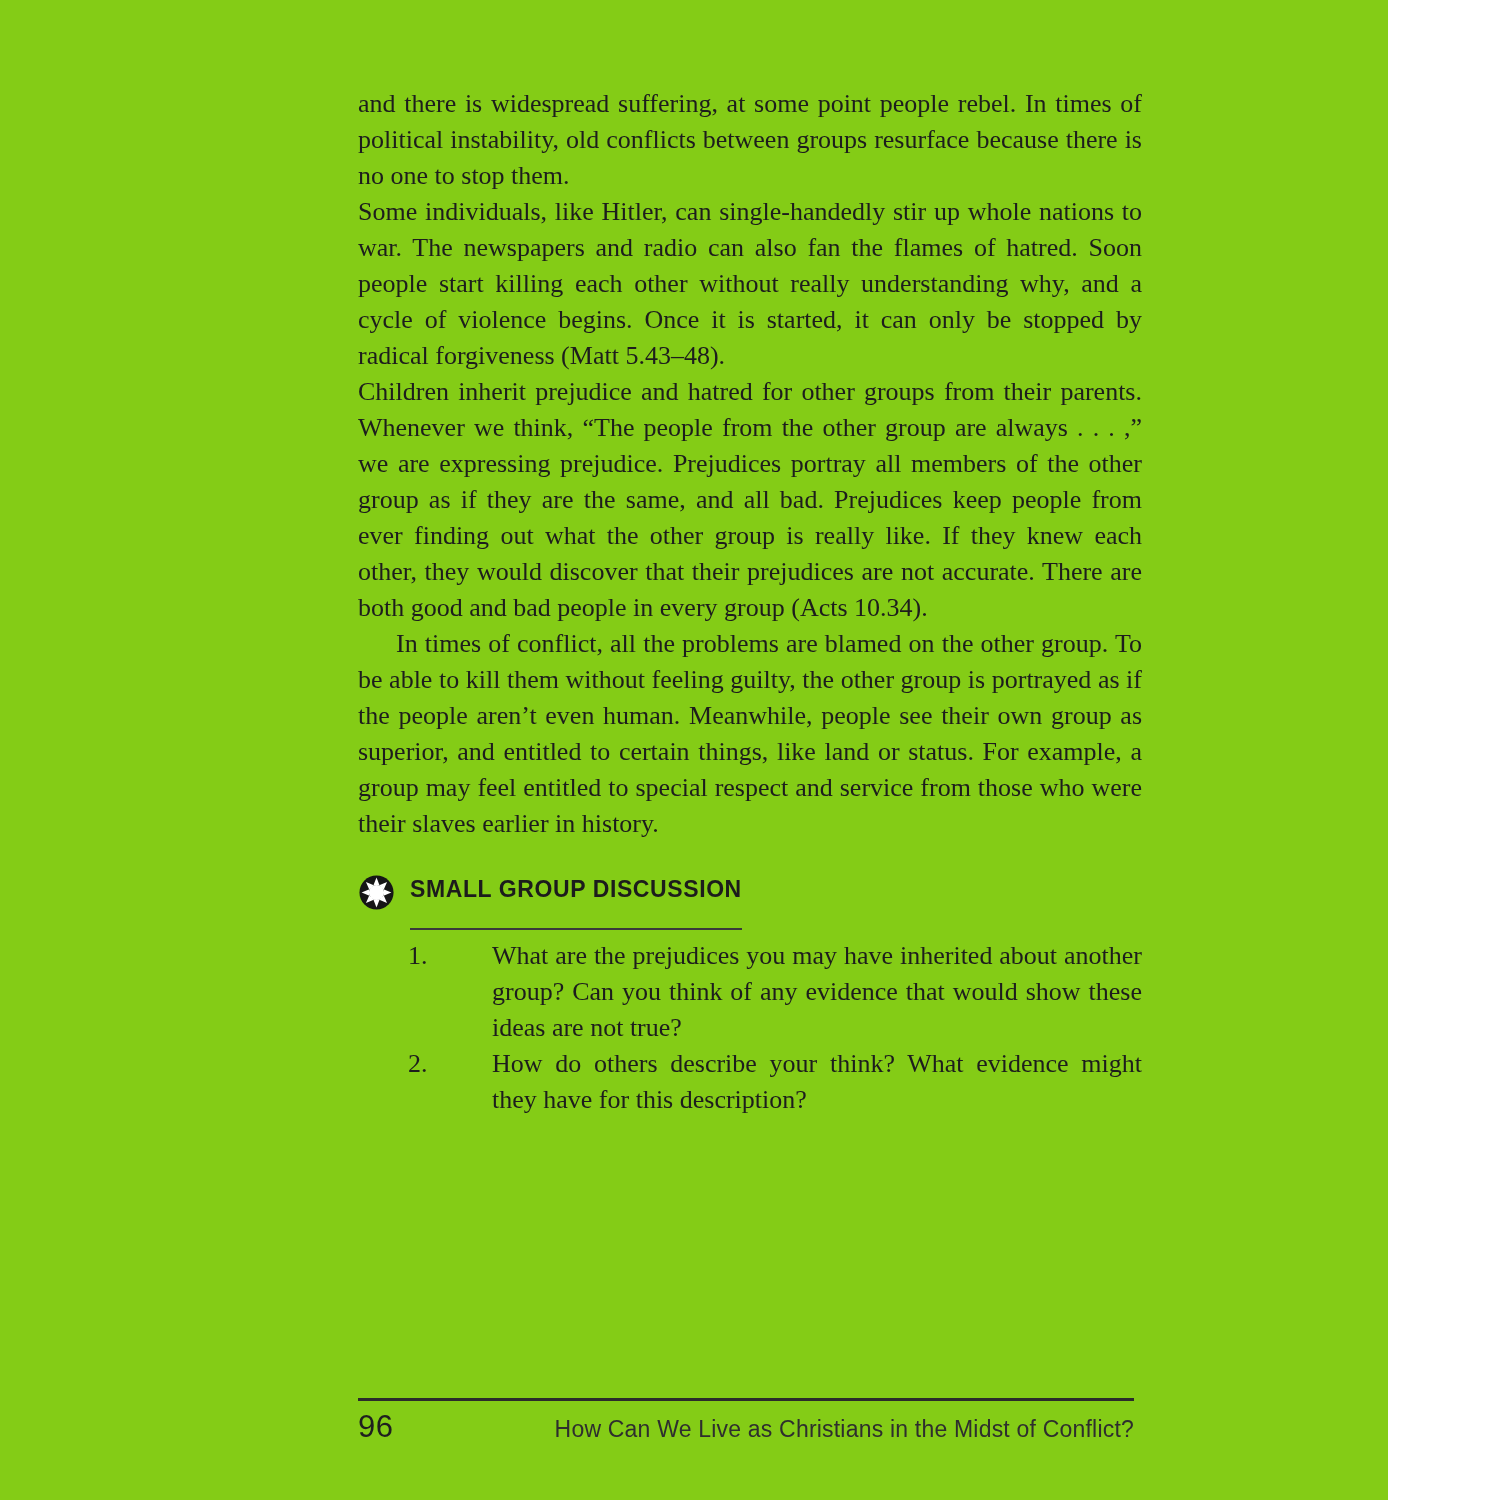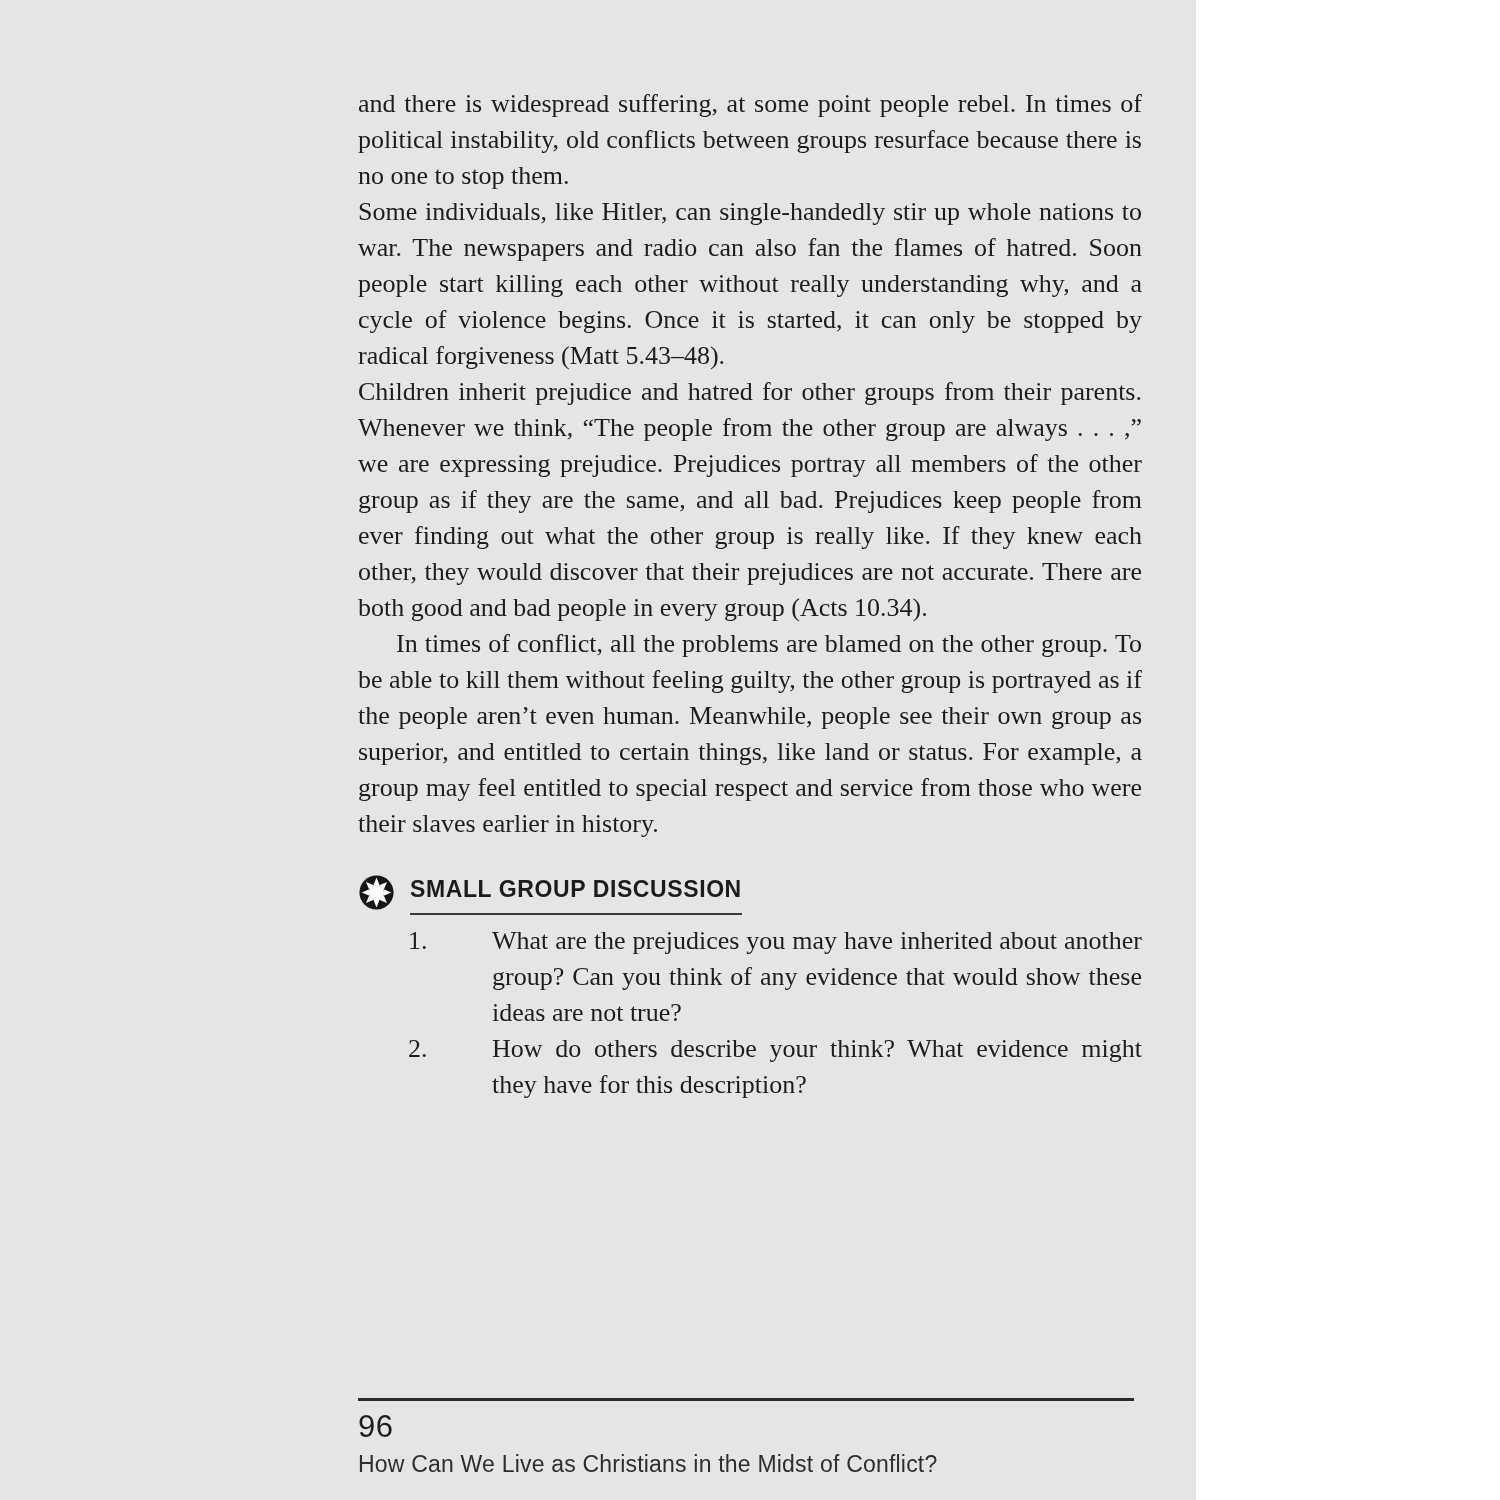--- a/index.html
+++ b/index.html
@@ -11,23 +11,23 @@
     width: 1500px;
     height: 1500px;
     position: relative;
     overflow: hidden;
     font-family: "Liberation Serif", serif;
     color: #1d1d1d;
   }
   .page {
     position: absolute;
     left: 0; top: 0;
-    width: 1196px;
+    width: 1388px;
     height: 1500px;
-    background: #e5e5e5;
+    background: #84cc16;
   }
   .content {
     position: absolute;
     left: 358px;
     top: 86px;
     width: 784px;
   }
   p.body-para {
     margin: 0;
     font-size: 26px;
@@ -61,21 +61,21 @@
   }
   .disc-title {
     margin-left: 15px;
     font-family: "Liberation Sans", sans-serif;
     font-size: 23px;
     line-height: 26px;
     font-weight: 700;
     letter-spacing: 0.6px;
     color: #1c1c1c;
     border-bottom: 2px solid #3a3a3a;
-    padding-bottom: 11px;
+    padding-bottom: 26px;
     display: inline-block;
   }
   .disc-list {
     margin: 8px 0 0 50px;
   }
   .disc-item {
     display: flex;
     align-items: flex-start;
   }
   .disc-num {
@@ -94,24 +94,23 @@
     margin-left: 44px;
   }
   .footer {
     position: absolute;
     left: 358px;
     top: 1398px;
     width: 776px;
     border-top: 3px solid #2b2b2b;
     padding-top: 6px;
     display: flex;
-    justify-content: flex-end;
+    justify-content: space-between;
     align-items: baseline;
     font-family: "Liberation Sans", sans-serif;
-    flex-direction: column;
   }
   .page-number {
     font-size: 31px;
     line-height: 40px;
     color: #1f1f1f;
     letter-spacing: 0.5px;
   }
   .running-title {
     font-size: 23px;
     line-height: 34px;

